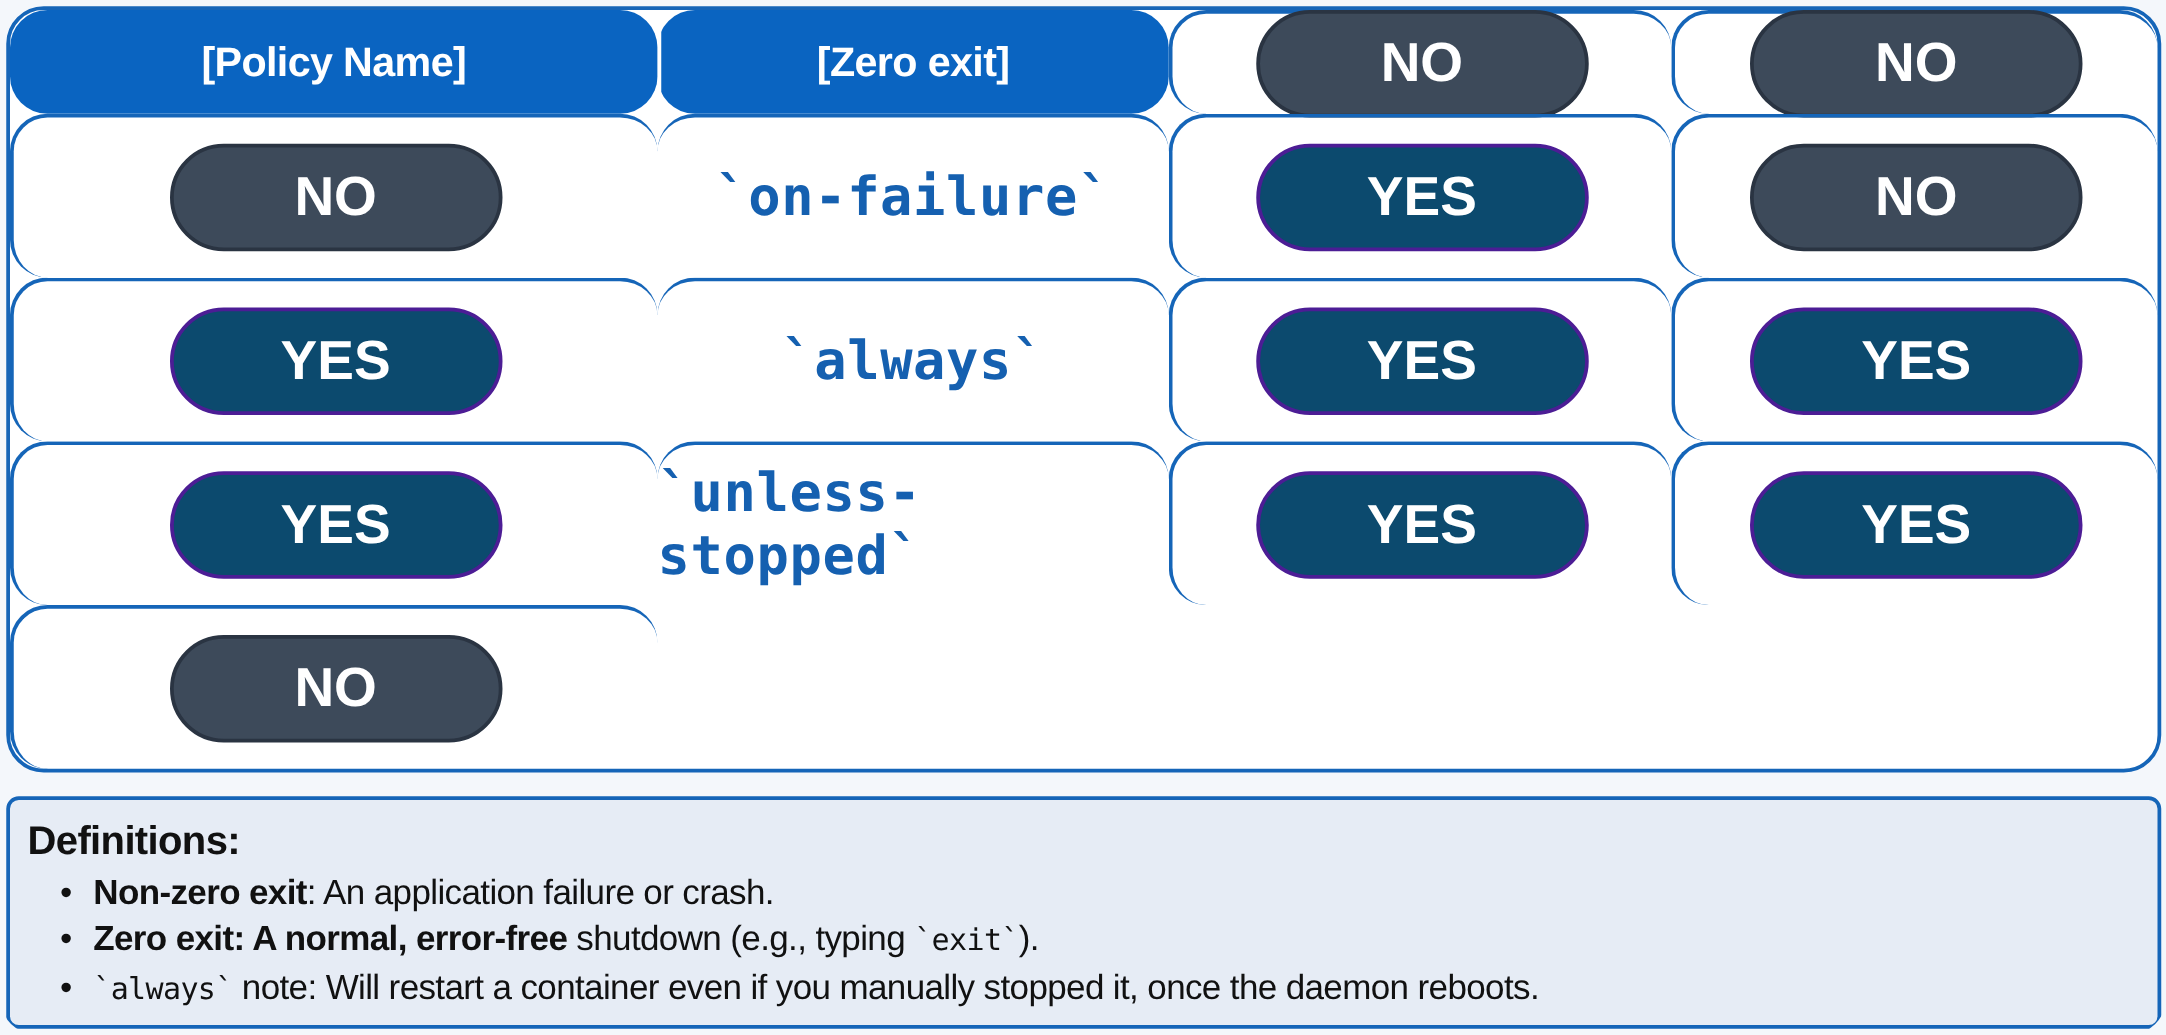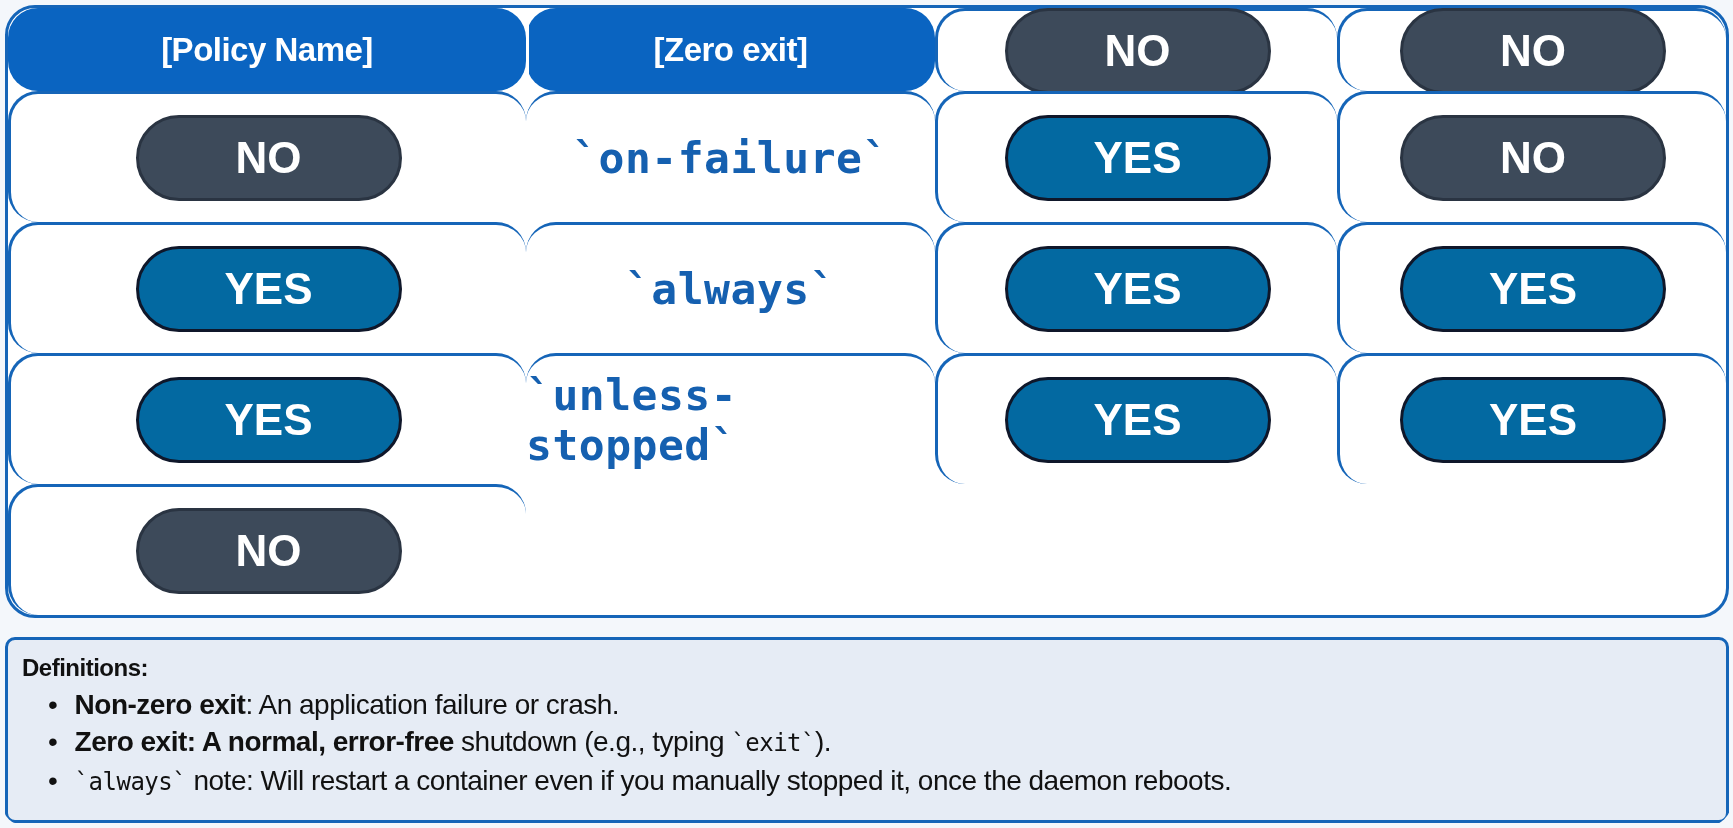--- a/index.html
+++ b/index.html
@@ -31,28 +31,28 @@
     .policy-name {
       font-family: "DejaVu Sans Mono", "Liberation Mono", monospace;
       color: #1560b0; font-size: 43px; font-weight: bold; letter-spacing: 0.5px;
     }
     .pill {
       width: 266px; height: 86px; border-radius: 43px;
       display: flex; align-items: center; justify-content: center;
       color: #ffffff; font-weight: bold; font-size: 44px;
     }
     .pill.no  { background: #3d4a5a; border: 3px solid #2a3442; }
-    .pill.yes { background: #0369a1; border: 3px solid #0f172a; }
+    .pill.yes { background: #0c4a6e; border: 3px solid #4c1d95; }
 
     .definitions {
       position: absolute; left: 5px; top: 637px; width: 1724px; height: 186px;
       background: #e6ecf5; border: 3px solid #1565b8; border-radius: 10px;
       padding: 14px 14px 0 14px; color: #111;
     }
-    .def-title { font-weight: bold; font-size: 24px; letter-spacing: -0.5px; margin-bottom: 4px; }
+    .def-title { font-weight: bold; font-size: 32px; letter-spacing: -0.5px; margin-bottom: 4px; }
     .def-list { list-style: none; padding-left: 26px; }
     .def-list li { font-size: 28px; line-height: 37px; letter-spacing: -0.5px; }
     .def-list li::before { content: "\2022"; margin-right: 10px; }
     .mono { font-family: "DejaVu Sans Mono", "Liberation Mono", monospace; font-size: 24px; }
     b { font-weight: bold; }
   </style>
 </head>
 <body>
 
 <div class="policy-table">

